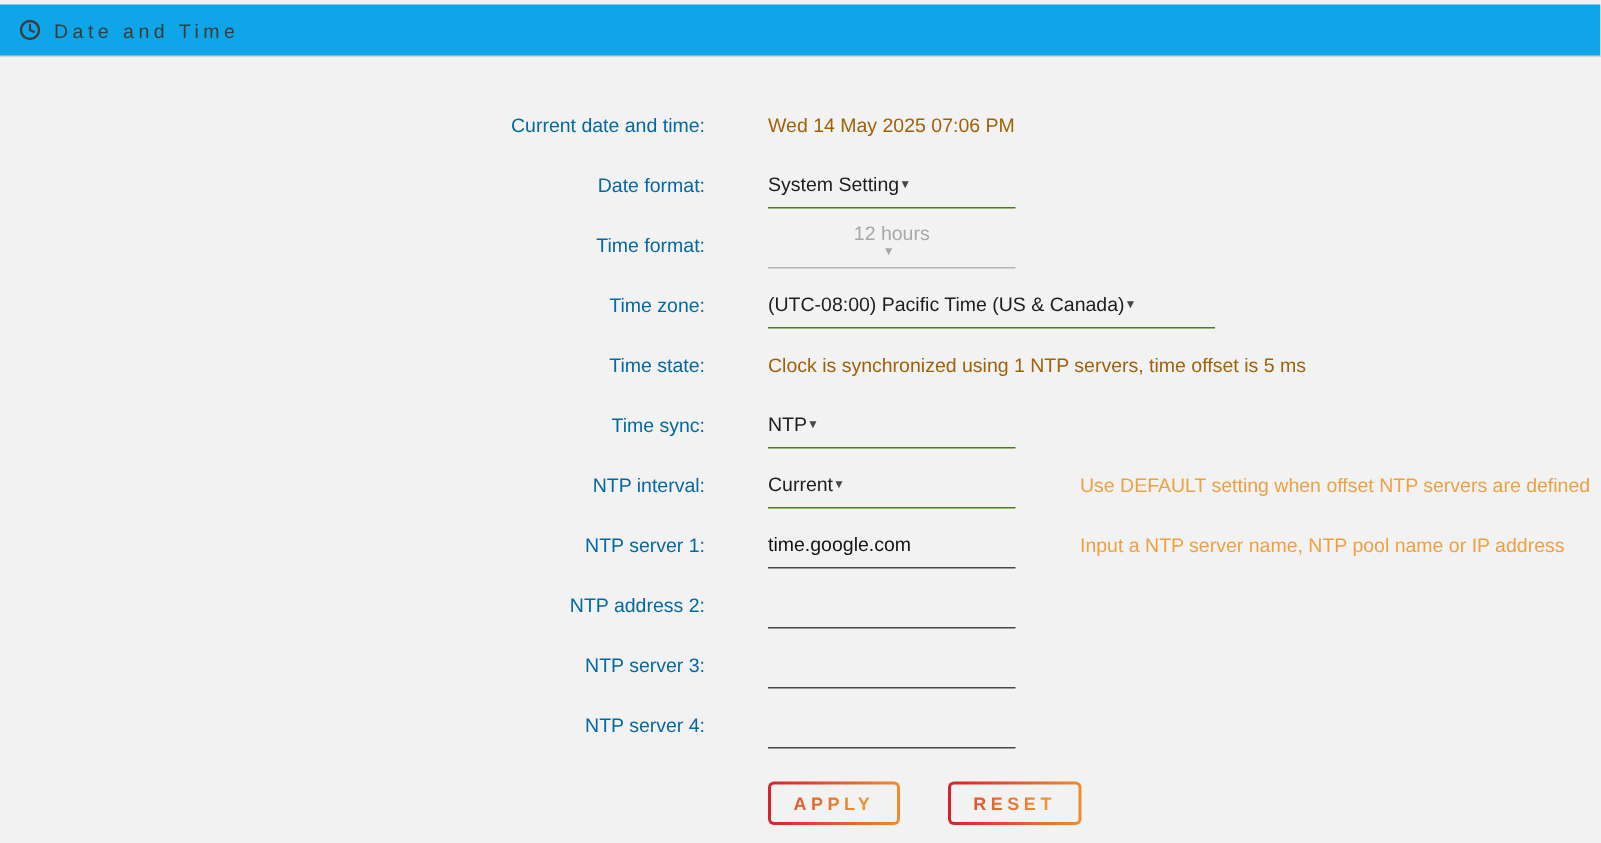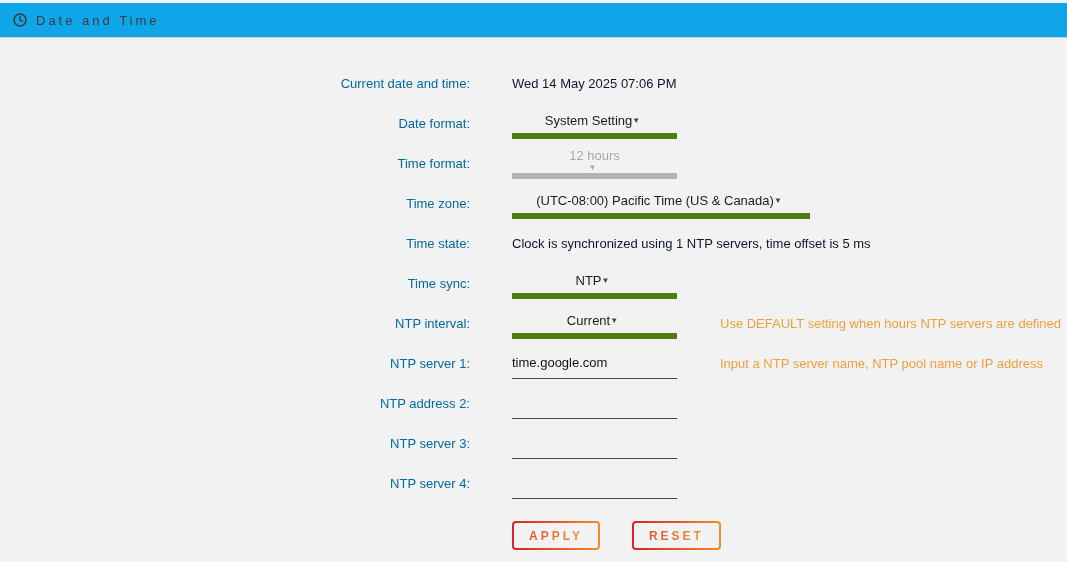--- a/index.html
+++ b/index.html
@@ -16,24 +16,24 @@
     display: flex; align-items: center; padding-left: 13px;
   }
   .header .icon-wrap { display: flex; align-items: center; }
   .header .title {
     margin-left: 9px; letter-spacing: 3px; font-size: 13px; color: #3c3c3c;
   }
   .form { padding-top: 25px; }
   .frow { display: flex; align-items: center; height: 40px; }
   .flabel { flex: 0 0 470px; width: 470px; text-align: right; color: #0369a1; }
   .ffield { margin-left: 42px; display: flex; align-items: center; }
-  .static-value { color: #0f172a; }
+  .static-value { color: #a16207; }
   .select {
     width: 165px; height: 31px; display: flex; align-items: center;
-    justify-content: center; border-bottom: 6px solid #4d7c0f;
+    justify-content: flex-start; border-bottom: 1px solid #4d7c0f;
     cursor: pointer;
   }
   .select.wide { width: 298px; }
   .select .val { color: #1c1c1c; }
   .select .arrow { font-size: 8px; color: #474747; margin-right: 4px; }
   .select.disabled { border-bottom-color: #b4b4b4; cursor: default; flex-direction: column; }
   .select.disabled .val, .select.disabled .arrow { color: #a8a8a8; }
   .tinput {
     width: 165px; height: 31px; border: none; border-bottom: 1px solid #474747;
     background: transparent; padding: 0; outline: none;
@@ -125,21 +125,21 @@
     </div>
   </div>
 
   <div class="frow">
     <div class="flabel">NTP interval:</div>
     <div class="ffield">
       <div class="select">
         <span class="val">Current</span>
         <span class="arrow">▼</span>
       </div>
-      <span class="hint">Use DEFAULT setting when hours NTP servers are defined</span>
+      <span class="hint">Use DEFAULT setting when offset NTP servers are defined</span>
     </div>
   </div>
 
   <div class="frow">
     <div class="flabel">NTP server 1:</div>
     <div class="ffield">
       <input class="tinput" type="text" value="time.google.com" style="">
       <span class="hint">Input a NTP server name, NTP pool name or IP address</span>
     </div>
   </div>

